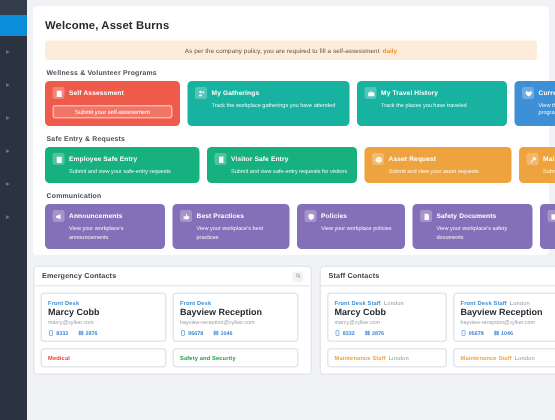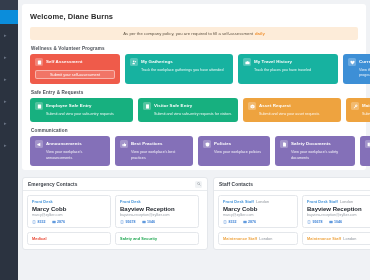--- a/index.html
+++ b/index.html
@@ -129,21 +129,21 @@
         </div>
         <div class="sb-item">
           <span class="sb-chev">▸</span>
         </div>
       </div>
   </div>
 
   <div class="main">
 
     <div class="content-card">
-      <div class="welcome">Welcome, Diane Burns</div>
+      <div class="welcome">Welcome, Asset Burns</div>
 
       <div class="policy-banner">
         <span>As per the company policy, you are required to fill a self-assessment</span>
         <span class="accent">daily</span>
       </div>
 
       <div id="sections">
           <div class="section-label">Wellness &amp; Volunteer Programs</div>
           <div class="card-row">
             <div class="tile" style="background: rgb(239, 91, 74); width: 90px;">

